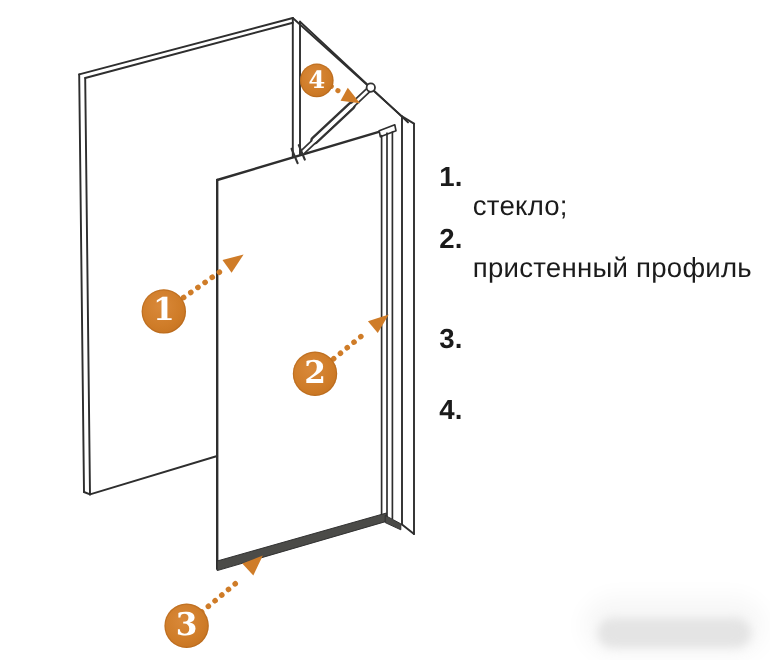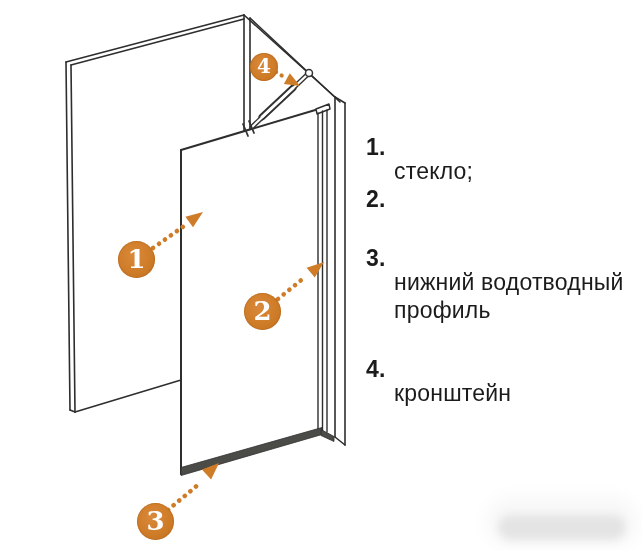--- a/index.html
+++ b/index.html
@@ -120,25 +120,24 @@
     <span>4</span>
   </div>
 
   <div class="legend">
     <div class="legend-item">
       <span class="num">1.</span>
       <span class="txt">стекло;</span>
     </div>
     <div class="legend-item">
       <span class="num">2.</span>
+      <span class="txt">пристенный профиль</span>
     </div>
     <div class="legend-item gap">
       <span class="num">3.</span>
-      <span class="txt">нижний водотводный профиль</span>
     </div>
     <div class="legend-item gap">
       <span class="num">4.</span>
-      <span class="txt">кронштейн</span>
     </div>
   </div>
 
   <div class="watermark"></div>
 </div>
 
 </body></html>

